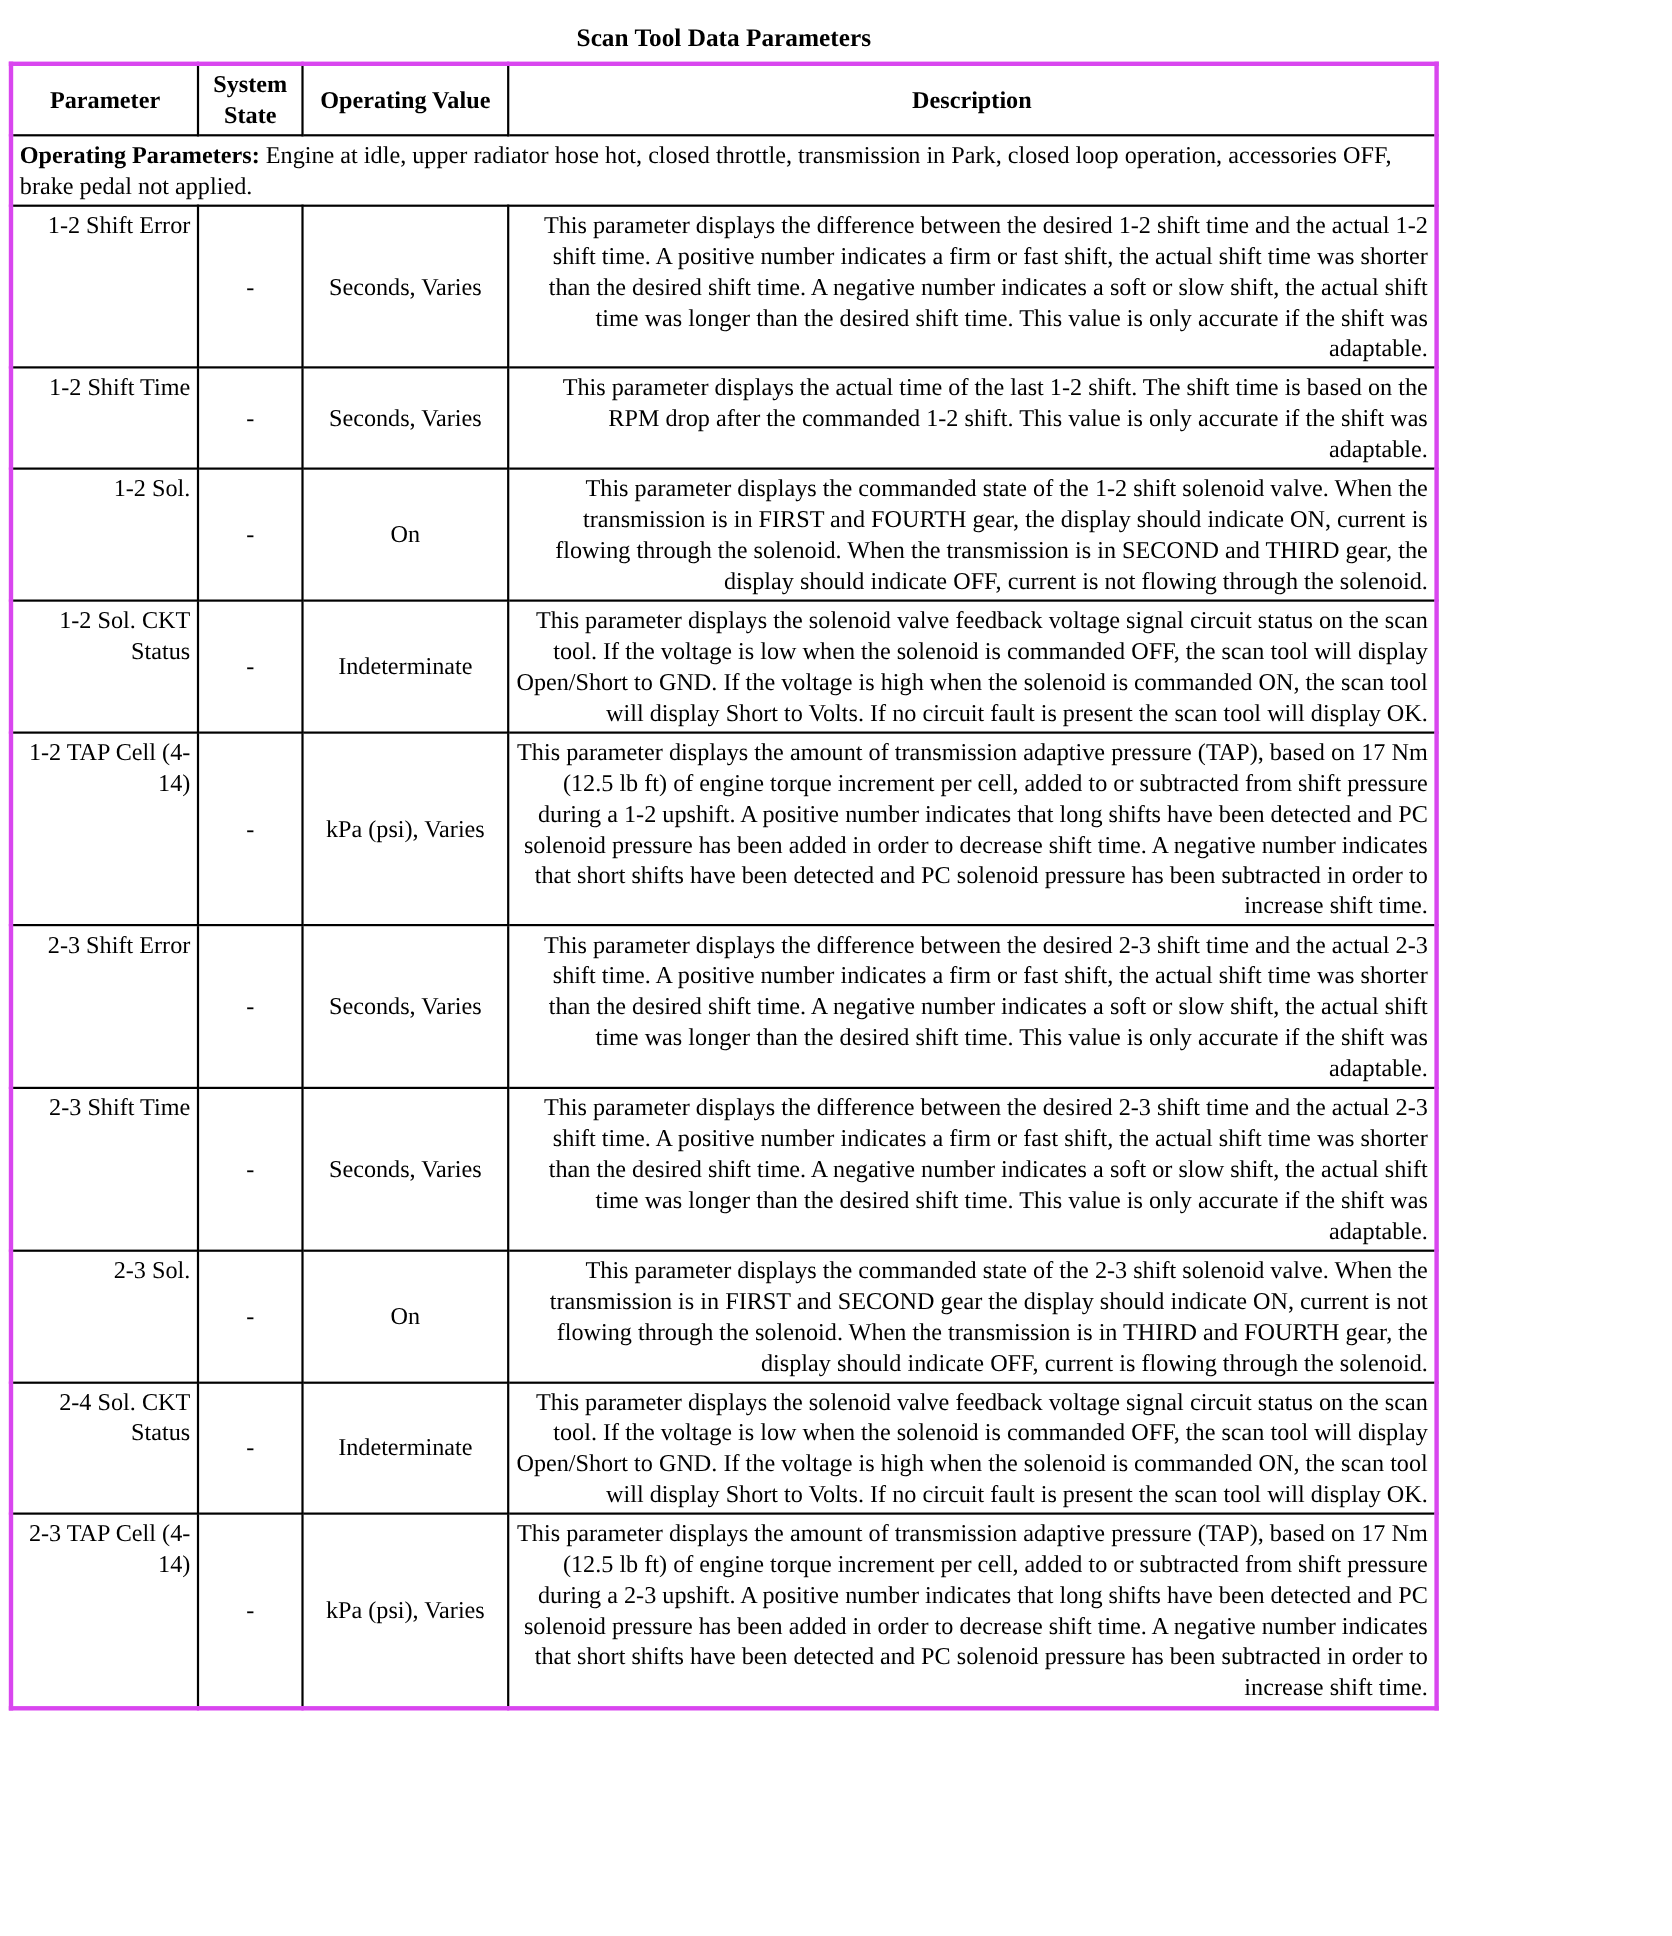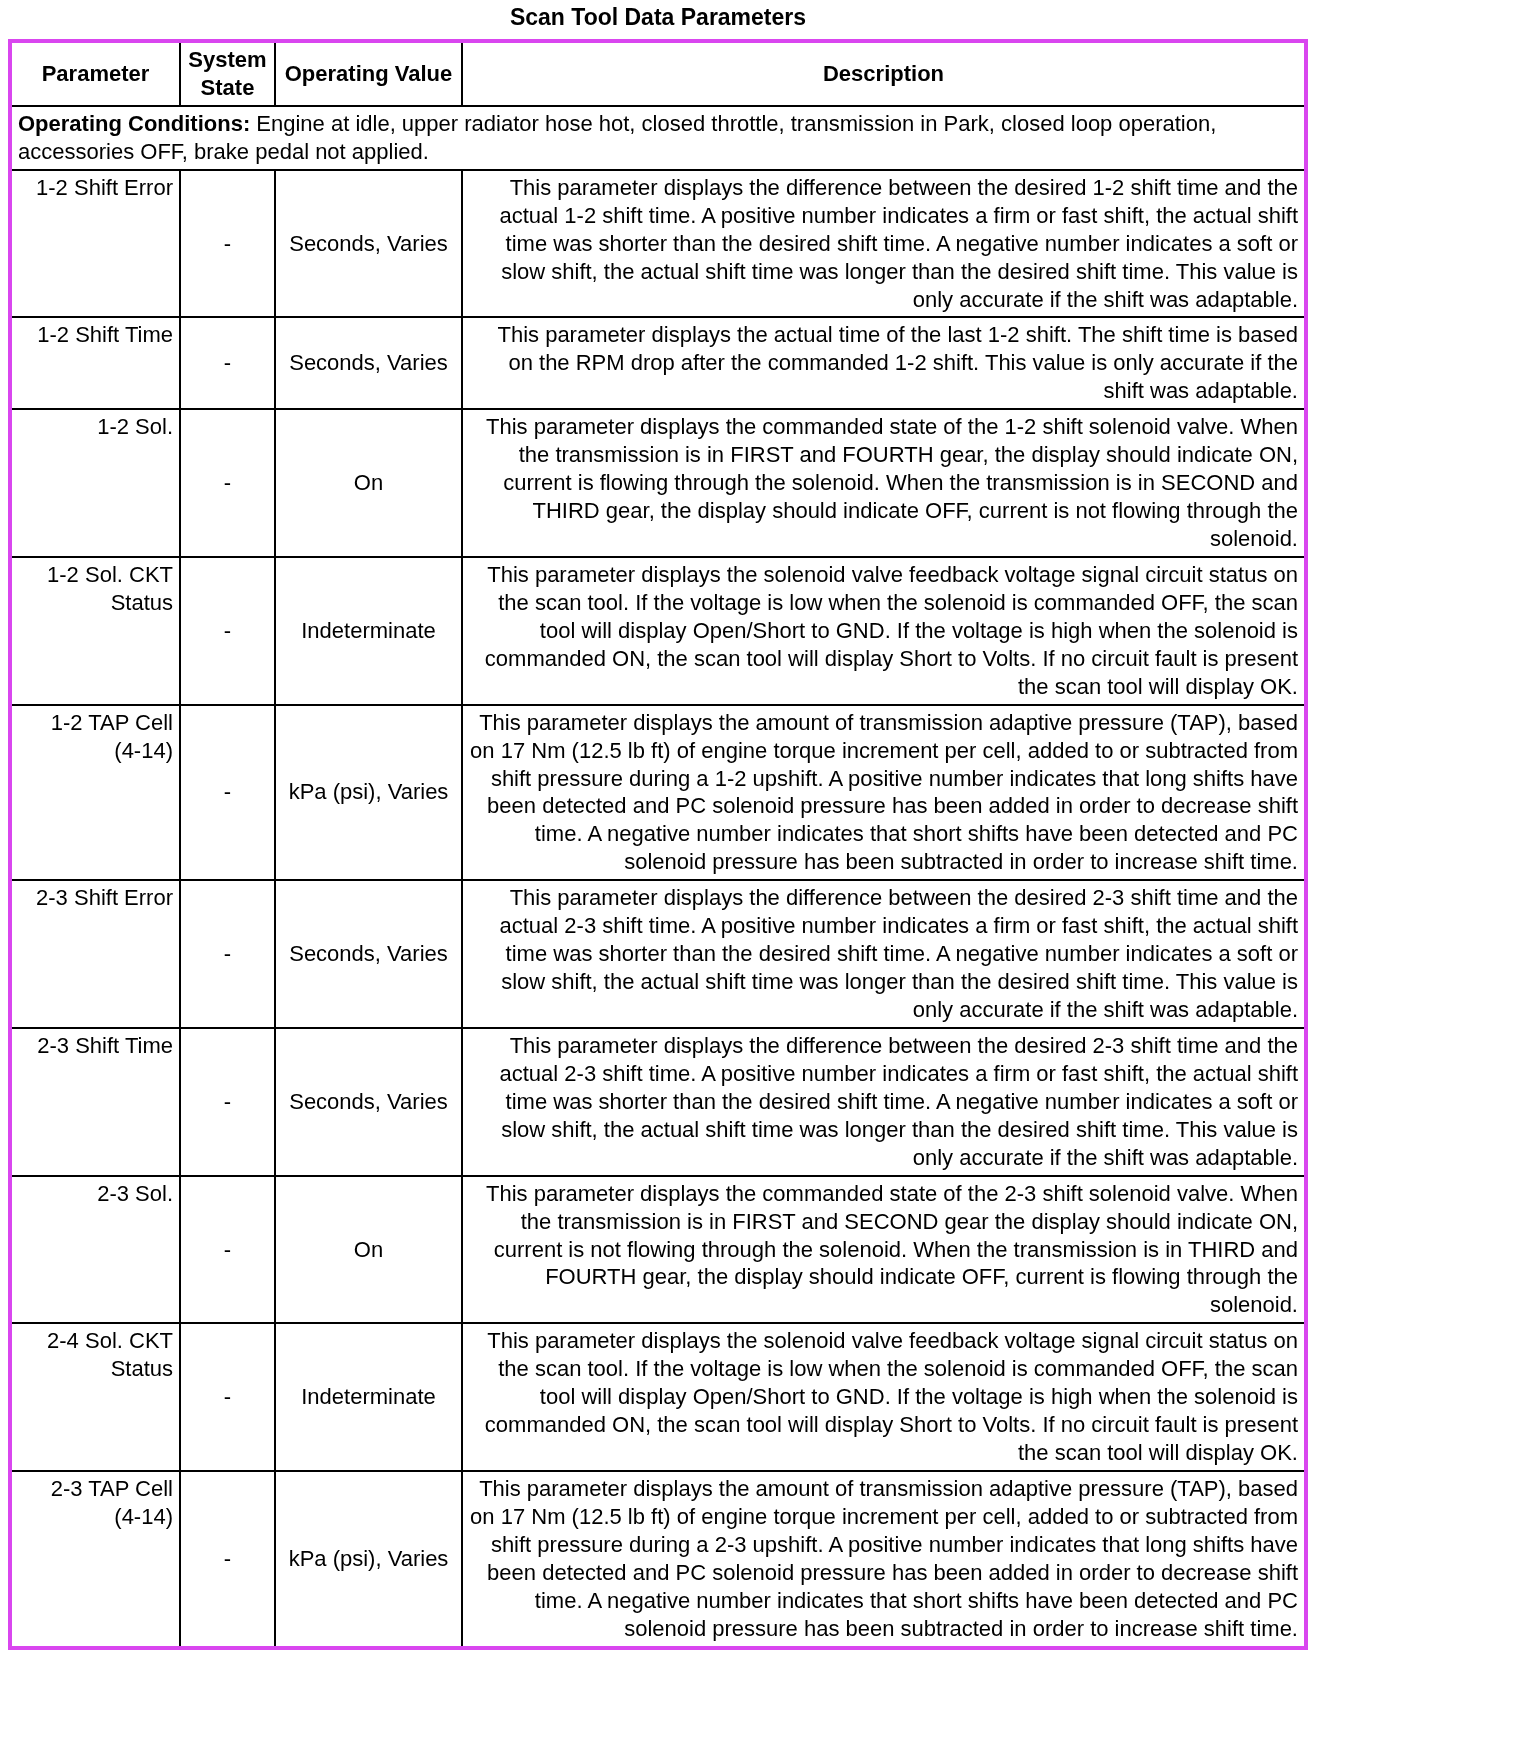--- a/index.html
+++ b/index.html
@@ -5,21 +5,22 @@
   * { box-sizing: border-box; }
   html, body {
     margin: 0;
     padding: 0;
     background: #ffffff;
     color: #000000;
     font-family: "Liberation Sans", sans-serif;
   }
   .page {
     width: 1316px;
-    padding: 2px 8px 8px 8px;
+    padding: 20px 8px 8px 8px;
+    font-family: Liberation Serif, serif;
   }
   .doc-title {
     text-align: center;
     font-size: 23px;
     font-weight: bold;
     margin: 2px 0 8px 0;
   }
   table.data-table {
     width: 100%;
     border-collapse: collapse;
@@ -86,21 +87,21 @@
     <thead>
       <tr>
         <th>Parameter</th>
         <th>System State</th>
         <th>Operating Value</th>
         <th>Description</th>
       </tr>
     </thead>
     <tbody>
       <tr>
-        <td class="opcond" colspan="4"><span class="bold">Operating Conditions:</span><span> Engine at idle, upper radiator hose hot, closed throttle, transmission in Park, closed loop operation, accessories OFF, brake pedal not applied.</span></td>
+        <td class="opcond" colspan="4"><span class="bold">Operating Parameters:</span><span> Engine at idle, upper radiator hose hot, closed throttle, transmission in Park, closed loop operation, accessories OFF, brake pedal not applied.</span></td>
       </tr>
 
       <tr>
         <td class="param">1-2 Shift Error</td>
         <td class="state">-</td>
         <td class="expected">Seconds, Varies</td>
         <td class="desc">This parameter displays the difference between the desired 1-2 shift time and the actual 1-2 shift time. A positive number indicates a firm or fast shift, the actual shift time was shorter than the desired shift time. A negative number indicates a soft or slow shift, the actual shift time was longer than the desired shift time. This value is only accurate if the shift was adaptable.</td>
       </tr>
 
       <tr>

